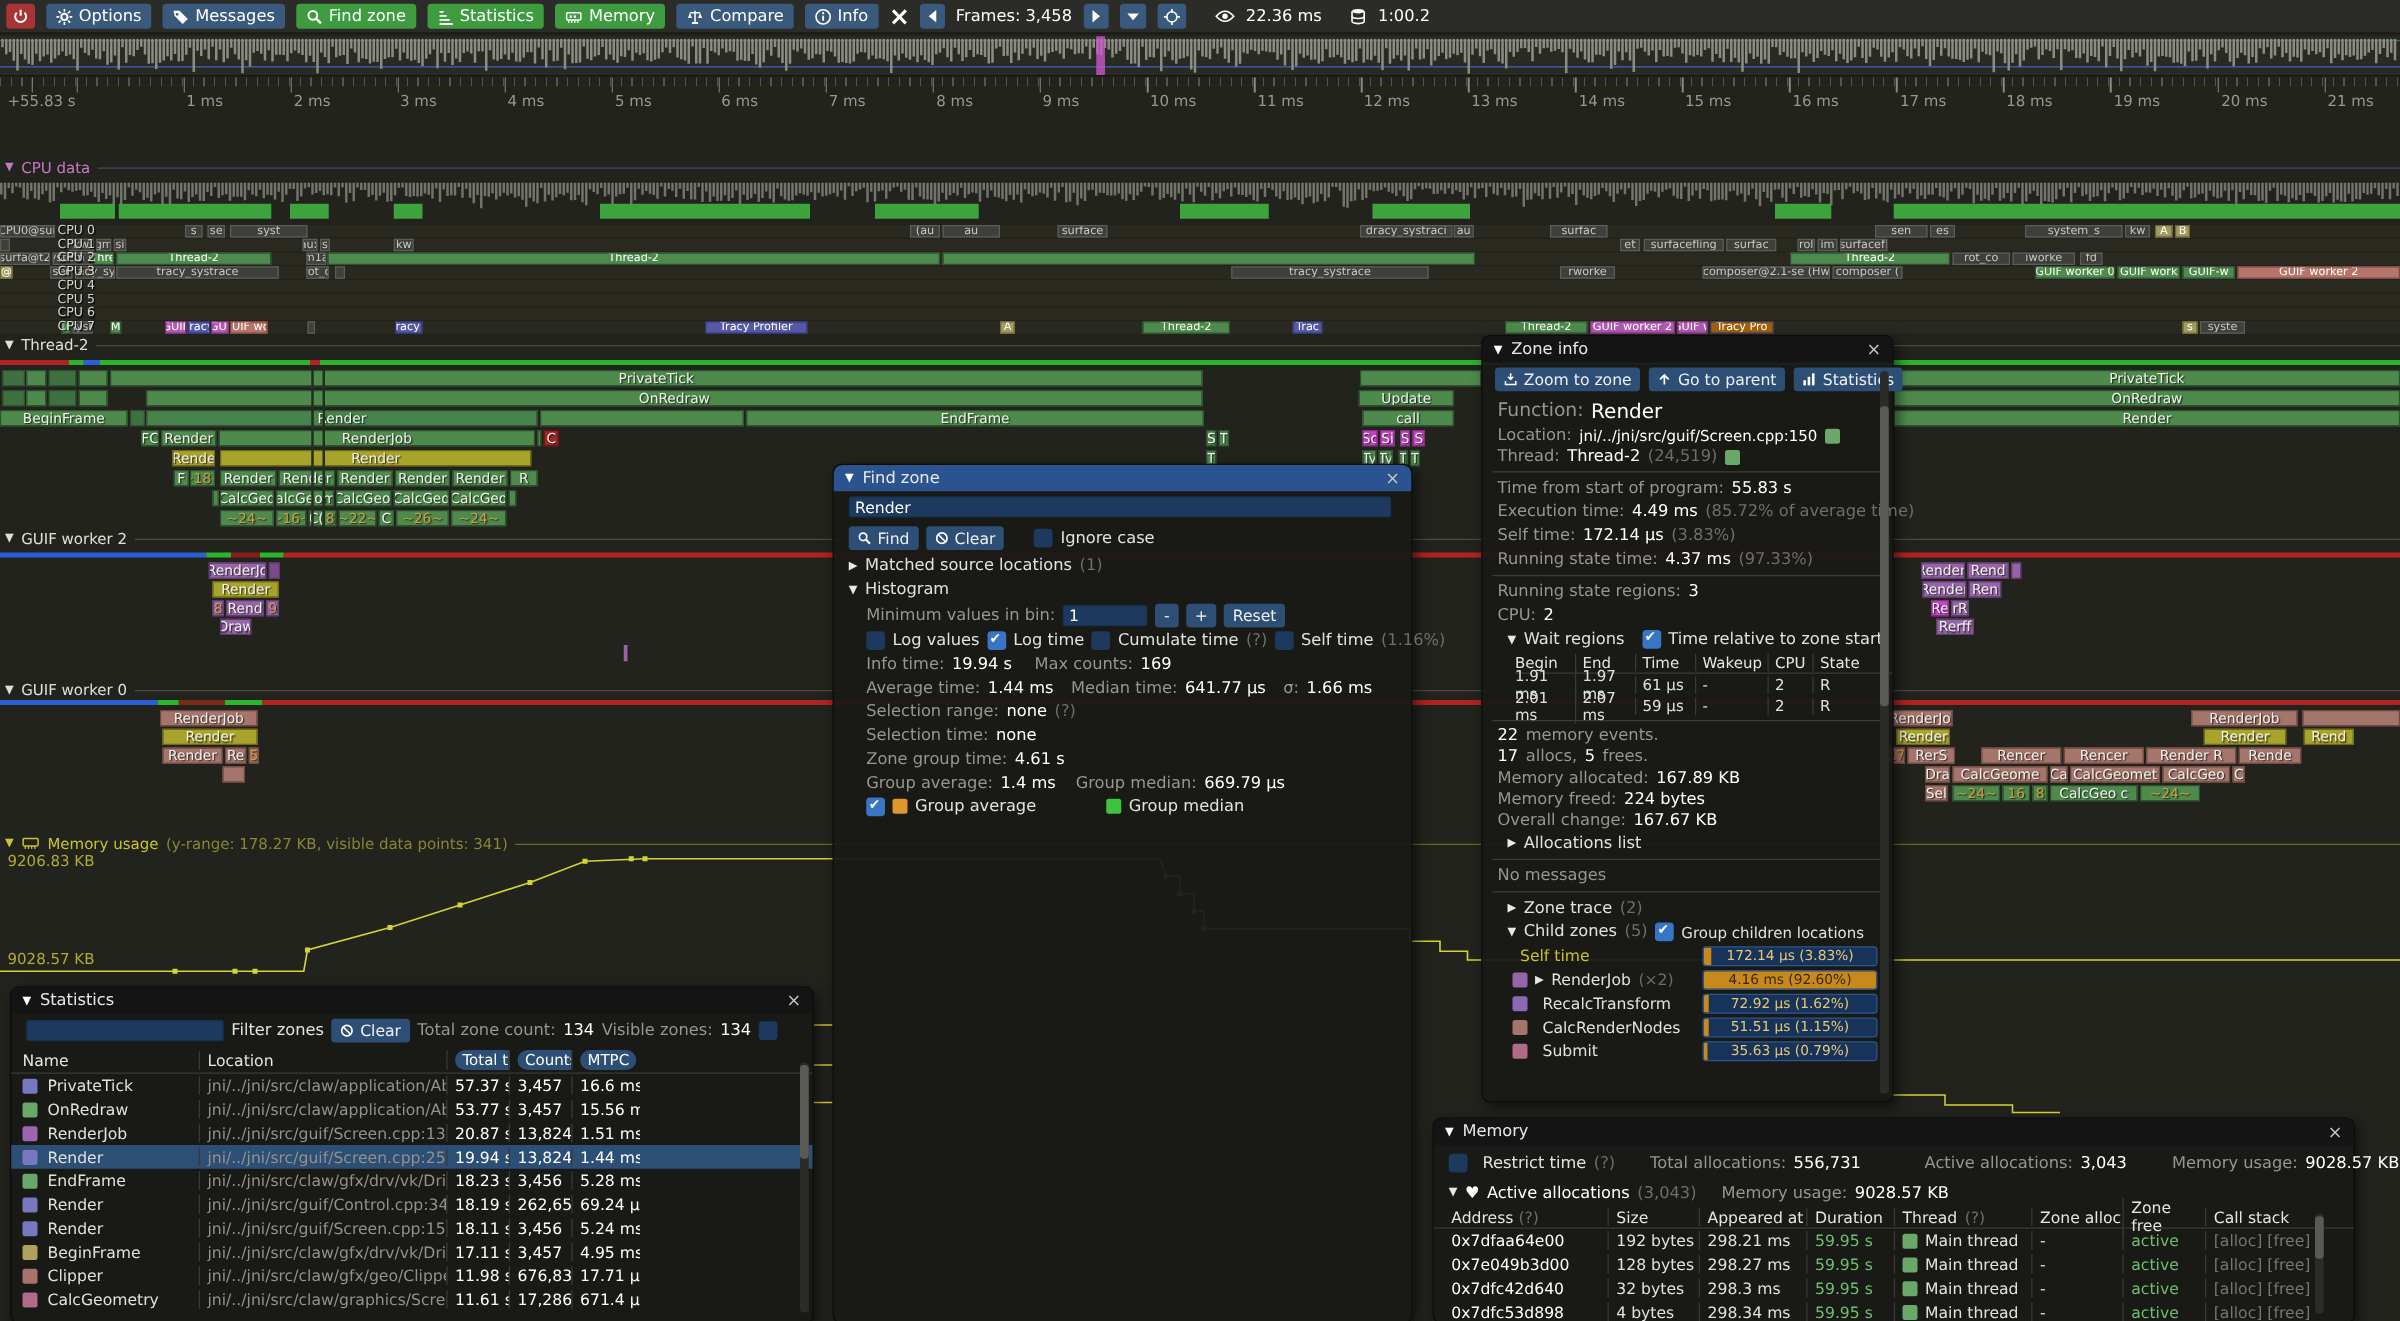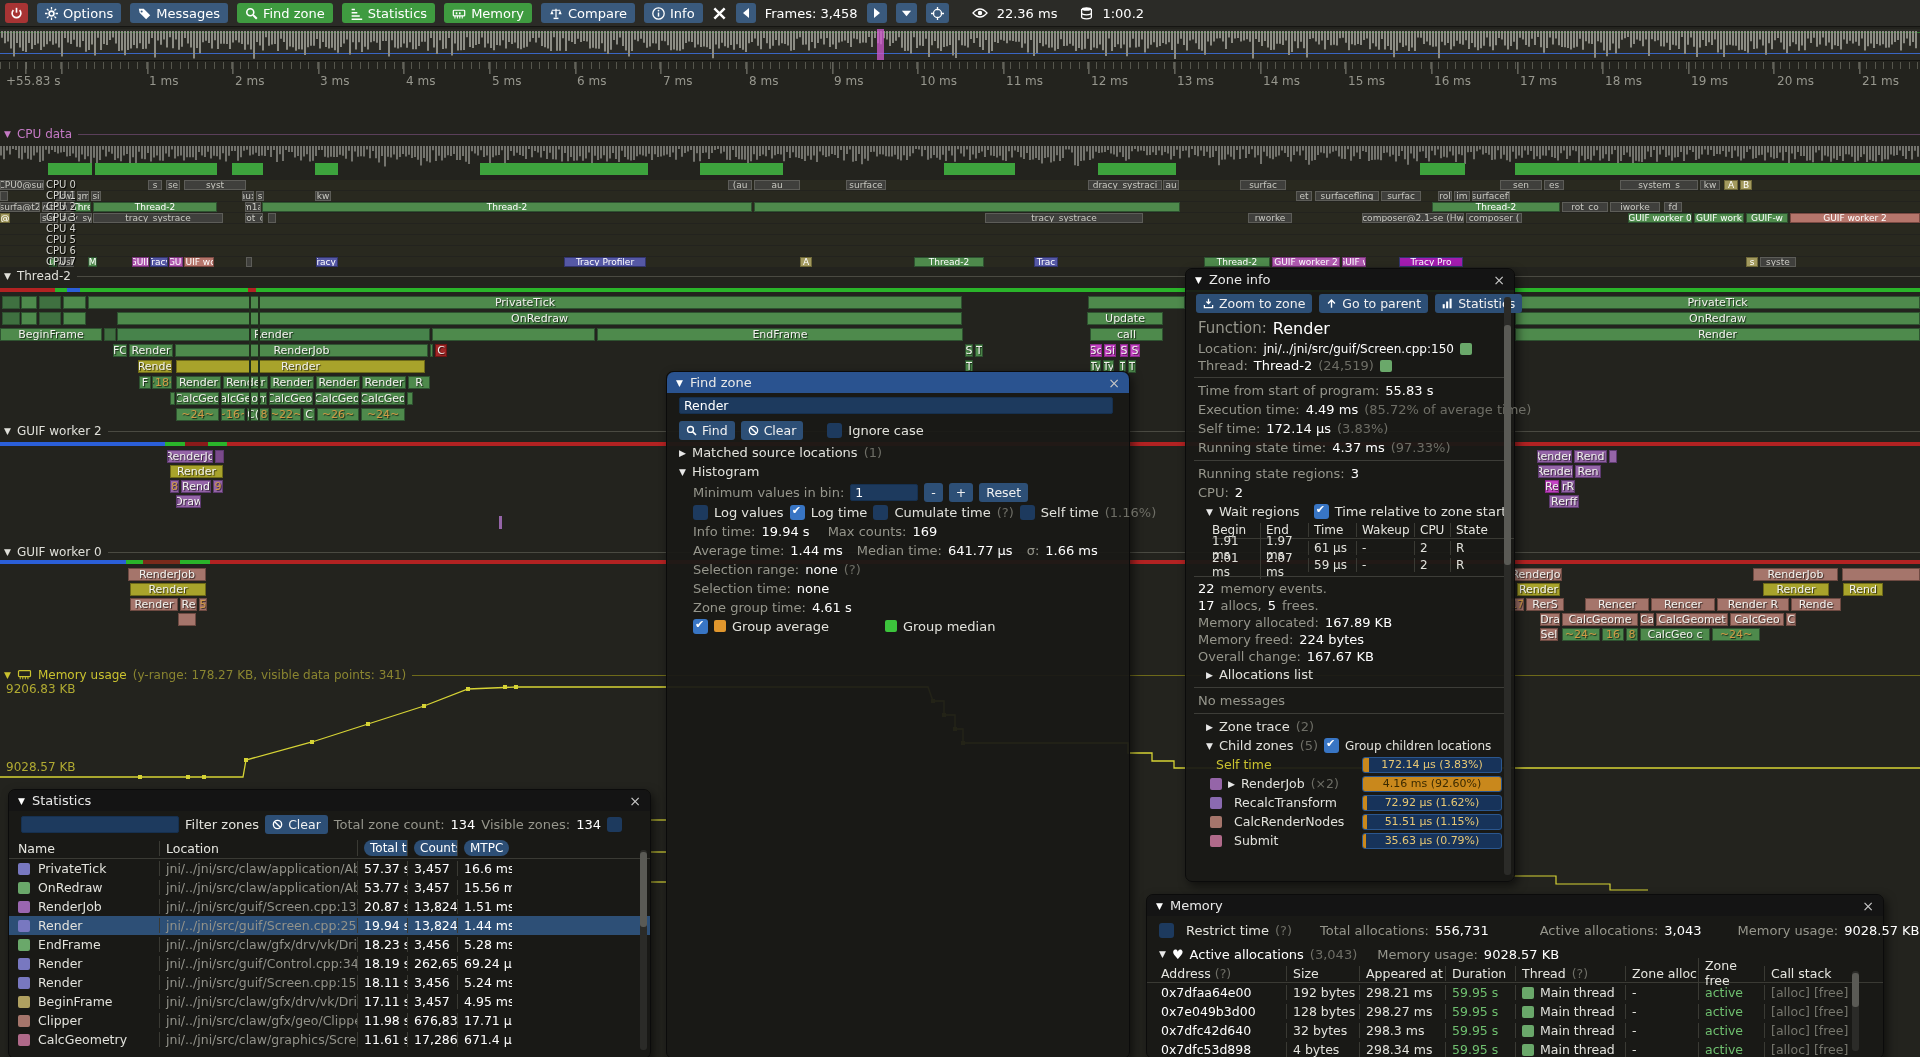--- a/index.html
+++ b/index.html
@@ -913,21 +913,21 @@
       </div>
       <div class="zone cz" style="left: 1204px; top: 257px; width: 66px; background: rgb(78, 138, 76); border-color: rgb(46, 82, 48); height: 10px;">
         <span class="zl" style="color: rgb(255, 255, 255);">Thread-2</span>
       </div>
       <div class="zone cz" style="left: 1272px; top: 257px; width: 68px; background: rgb(176, 90, 176); border-color: rgb(122, 51, 122); height: 10px;">
         <span class="zl" style="color: rgb(255, 255, 255);">GUIF worker 2</span>
       </div>
       <div class="zone cz" style="left: 1342px; top: 257px; width: 24px; background: rgb(176, 90, 176); border-color: rgb(122, 51, 122); height: 10px;">
         <span class="zl" style="color: rgb(255, 255, 255);">GUIF w</span>
       </div>
-      <div class="zone cz" style="left: 1368px; top: 257px; width: 64px; background: #a21caf; border-color: rgb(51, 53, 110); height: 10px; margin-left: 31px;">
+      <div class="zone cz" style="left: 1368px; top: 257px; width: 51px; background: #a16207; border-color: rgb(51, 53, 110); height: 10px;">
         <span class="zl" style="color: rgb(255, 255, 255);">Tracy Pro</span>
       </div>
       <div class="zone cz" style="left: 1746px; top: 257px; width: 12px; background: rgb(163, 154, 94); border-color: rgb(110, 104, 56); height: 10px;">
         <span class="zl" style="color: rgb(255, 255, 255);">s</span>
       </div>
       <div class="zone cz" style="left: 1760px; top: 257px; width: 36px; height: 10px;">
         <span class="zl">syste</span>
       </div>
     </div>
 
@@ -1142,20 +1142,26 @@
         <span class="vl">none</span>
         <span class="dim">(?)</span>
       </div>
     <div class="r" style="padding-left:26px">
         <span class="lb">Selection time:</span>
         <span class="vl">none</span>
       </div>
     <div class="r" style="padding-left:26px">
         <span class="lb">Zone group time:</span>
         <span class="vl">4.61 s</span>
+      </div>
+    <div class="r" style="padding-left:26px">
+        <span class="lb">Group average:</span>
+        <span class="vl">1.4 ms</span>
+      <span class="lb" style="margin-left:10px">Group median:</span>
+        <span class="vl">669.79 µs</span>
       </div>
     <div class="r" style="padding-left:26px;height:18px">
       <span class="cb on"></span>
       <span class="sq" style="background:#e0962d"></span>
       <span>Group average</span>
       <span class="sq" style="background:#3cc43c;margin-left:50px"></span>
       <span>Group median</span>
     </div>
 
   </div>

